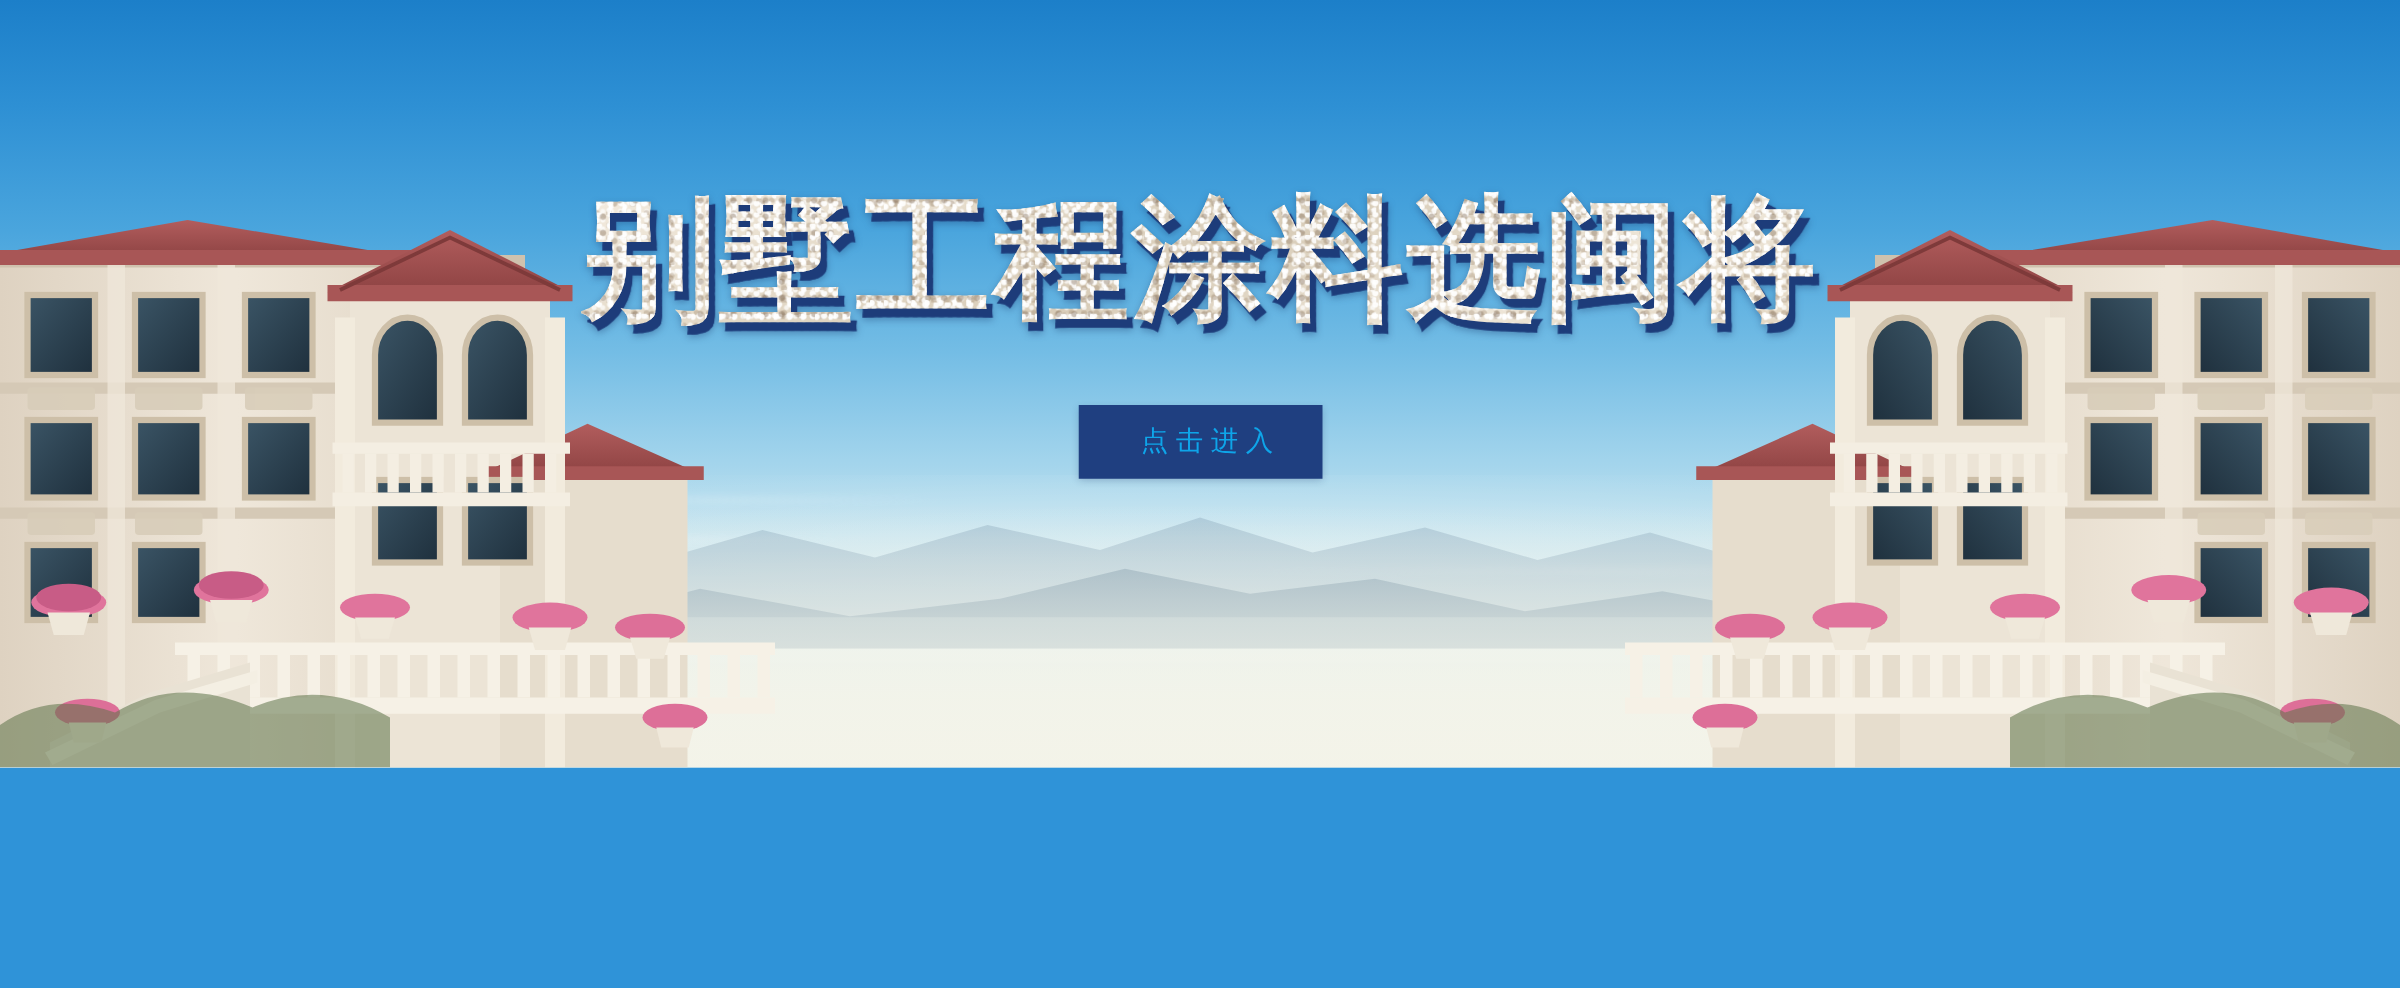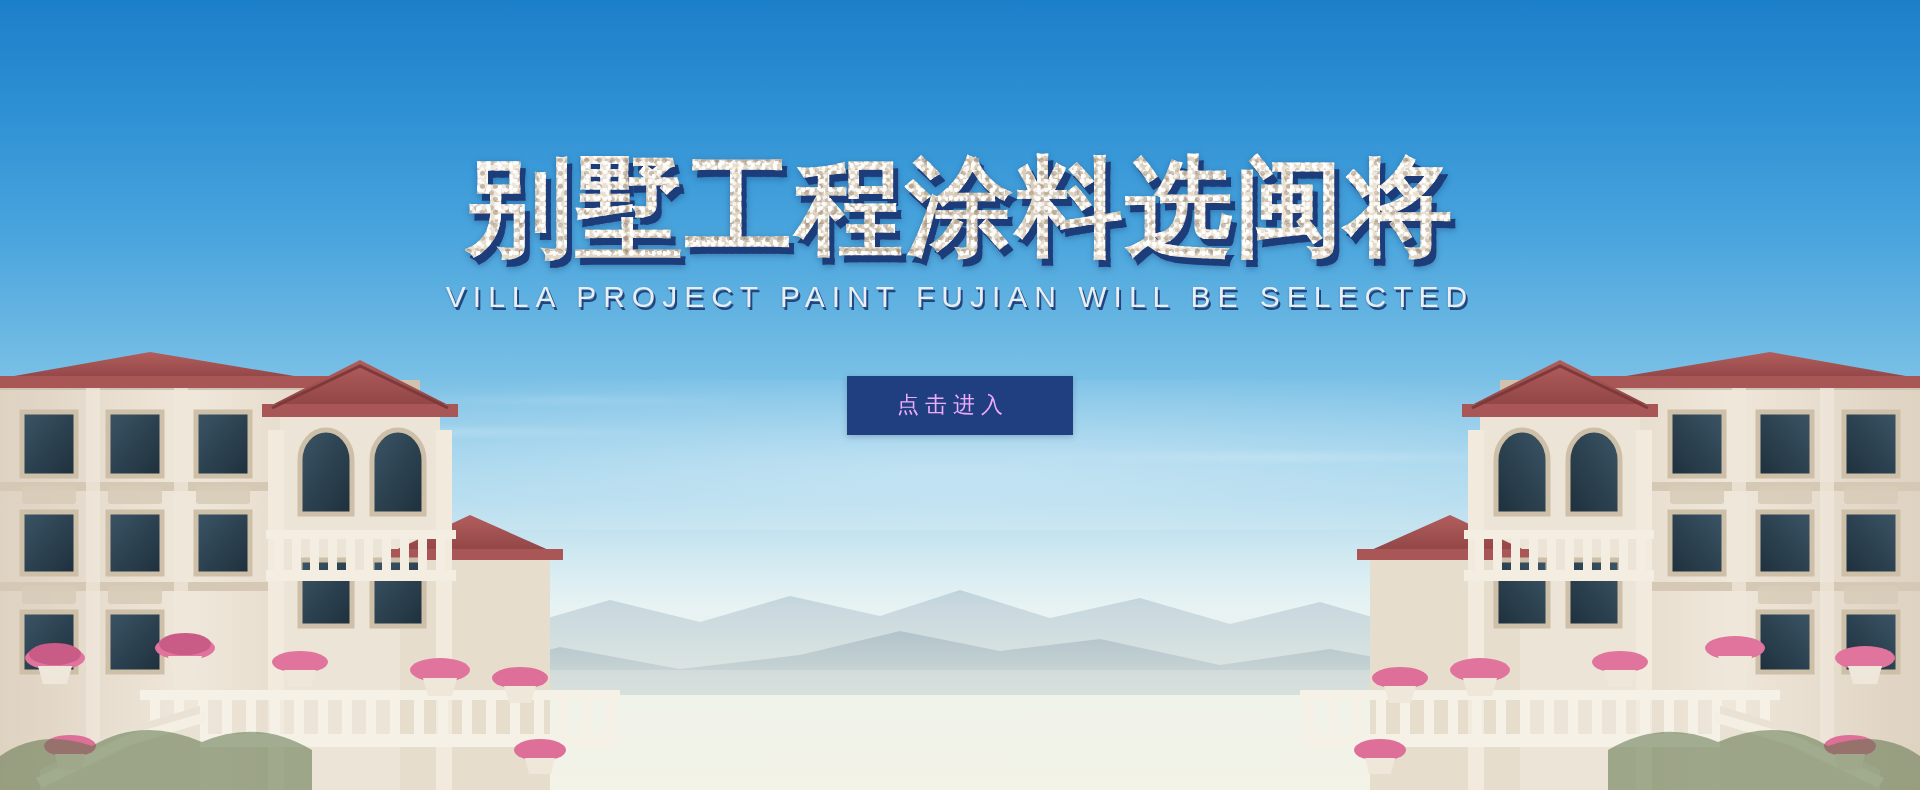--- a/index.html
+++ b/index.html
@@ -5,21 +5,21 @@
   * { margin:0; padding:0; box-sizing:border-box; }
   html,body { width:1920px; height:790px; overflow:hidden; }
   body {
     font-family:"Liberation Sans", sans-serif;
     background:#2f93d8;
   }
 
   
   .banner{
     position:relative;
-    width:1920px; height:790px;
+    width:1920px; height:614px;
     overflow:hidden;
     background:
       linear-gradient(to bottom,
         #1c7fc9 0%,
         #2e90d4 14%,
         #4aa5dd 30%,
         #74bde5 46%,
         #a2d4ec 60%,
         #c4e3ee 70%,
         #d9ecef 78%,
@@ -108,24 +108,24 @@
     color:#ffffff;
     opacity:.85;
     font-weight:300;
   }
   .products .item{ display:inline-block; }
 
   .cta-wrap{ margin-top:62px; }
   .cta{
     display:inline-block;
     background:#1f3f80;
-    color:#f0abfc;
+    color:#0ea5e9;
     font-size:22px;
     letter-spacing:6px;
-    padding:14px 64px 15px 50px;
+    padding:14px 33px 15px 50px;
     border:none;
     cursor:pointer;
     font-family:Liberation Sans, sans-serif;
     box-shadow:0 2px 6px rgba(20,40,90,.25);
   }
 
   
   .villa{
     position:absolute; bottom:0; z-index:30; pointer-events:none;
   }
@@ -455,21 +455,20 @@
       </g>
 
       <path d="M0,660 L0,626 q40,-28 92,-10 q50,-30 110,-4 q56,-24 110,8 l0,40 Z" fill="#5c7348" opacity=".55"></path>
     </svg>
   </div>
 
   <div class="content">
 
     <div class="headline">别墅工程涂料选闽将</div>
 
-    <div class="subhead">VILLA PROJECT PAINT FUJIAN WILL BE SELECTED</div>
 
 
     <div class="cta-wrap">
       <button class="cta">点击进入</button>
     </div>
 
   </div>
 </div>
 
 </body></html>

